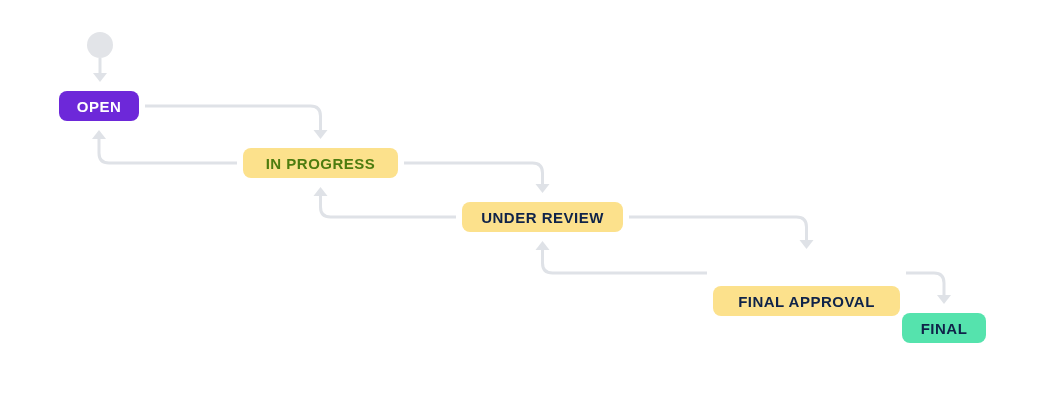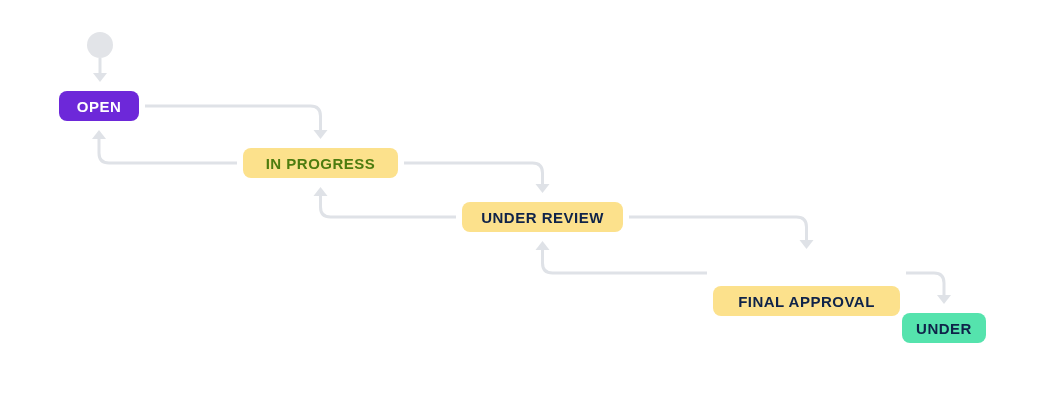--- a/index.html
+++ b/index.html
@@ -75,16 +75,16 @@
       <div class="wf-node" style="left: 243px; top: 148px; width: 155px; height: 30px; background: rgb(252, 225, 140); color: #4d7c0f;">
         <span>IN PROGRESS</span>
       </div>
       <div class="wf-node" style="left: 462px; top: 202px; width: 161px; height: 30px; background: rgb(252, 225, 140); color: rgb(15, 35, 73);">
         <span>UNDER REVIEW</span>
       </div>
       <div class="wf-node" style="left: 713px; top: 258px; width: 187px; height: 30px; background: rgb(252, 225, 140); color: rgb(15, 35, 73); margin-top: 28px;">
         <span>FINAL APPROVAL</span>
       </div>
       <div class="wf-node" style="left: 902px; top: 313px; width: 84px; height: 30px; background: rgb(85, 227, 173); color: rgb(15, 35, 73);">
-        <span>UNDER</span>
+        <span>FINAL</span>
       </div>
     </div>
 </div>
 
 </body></html>

